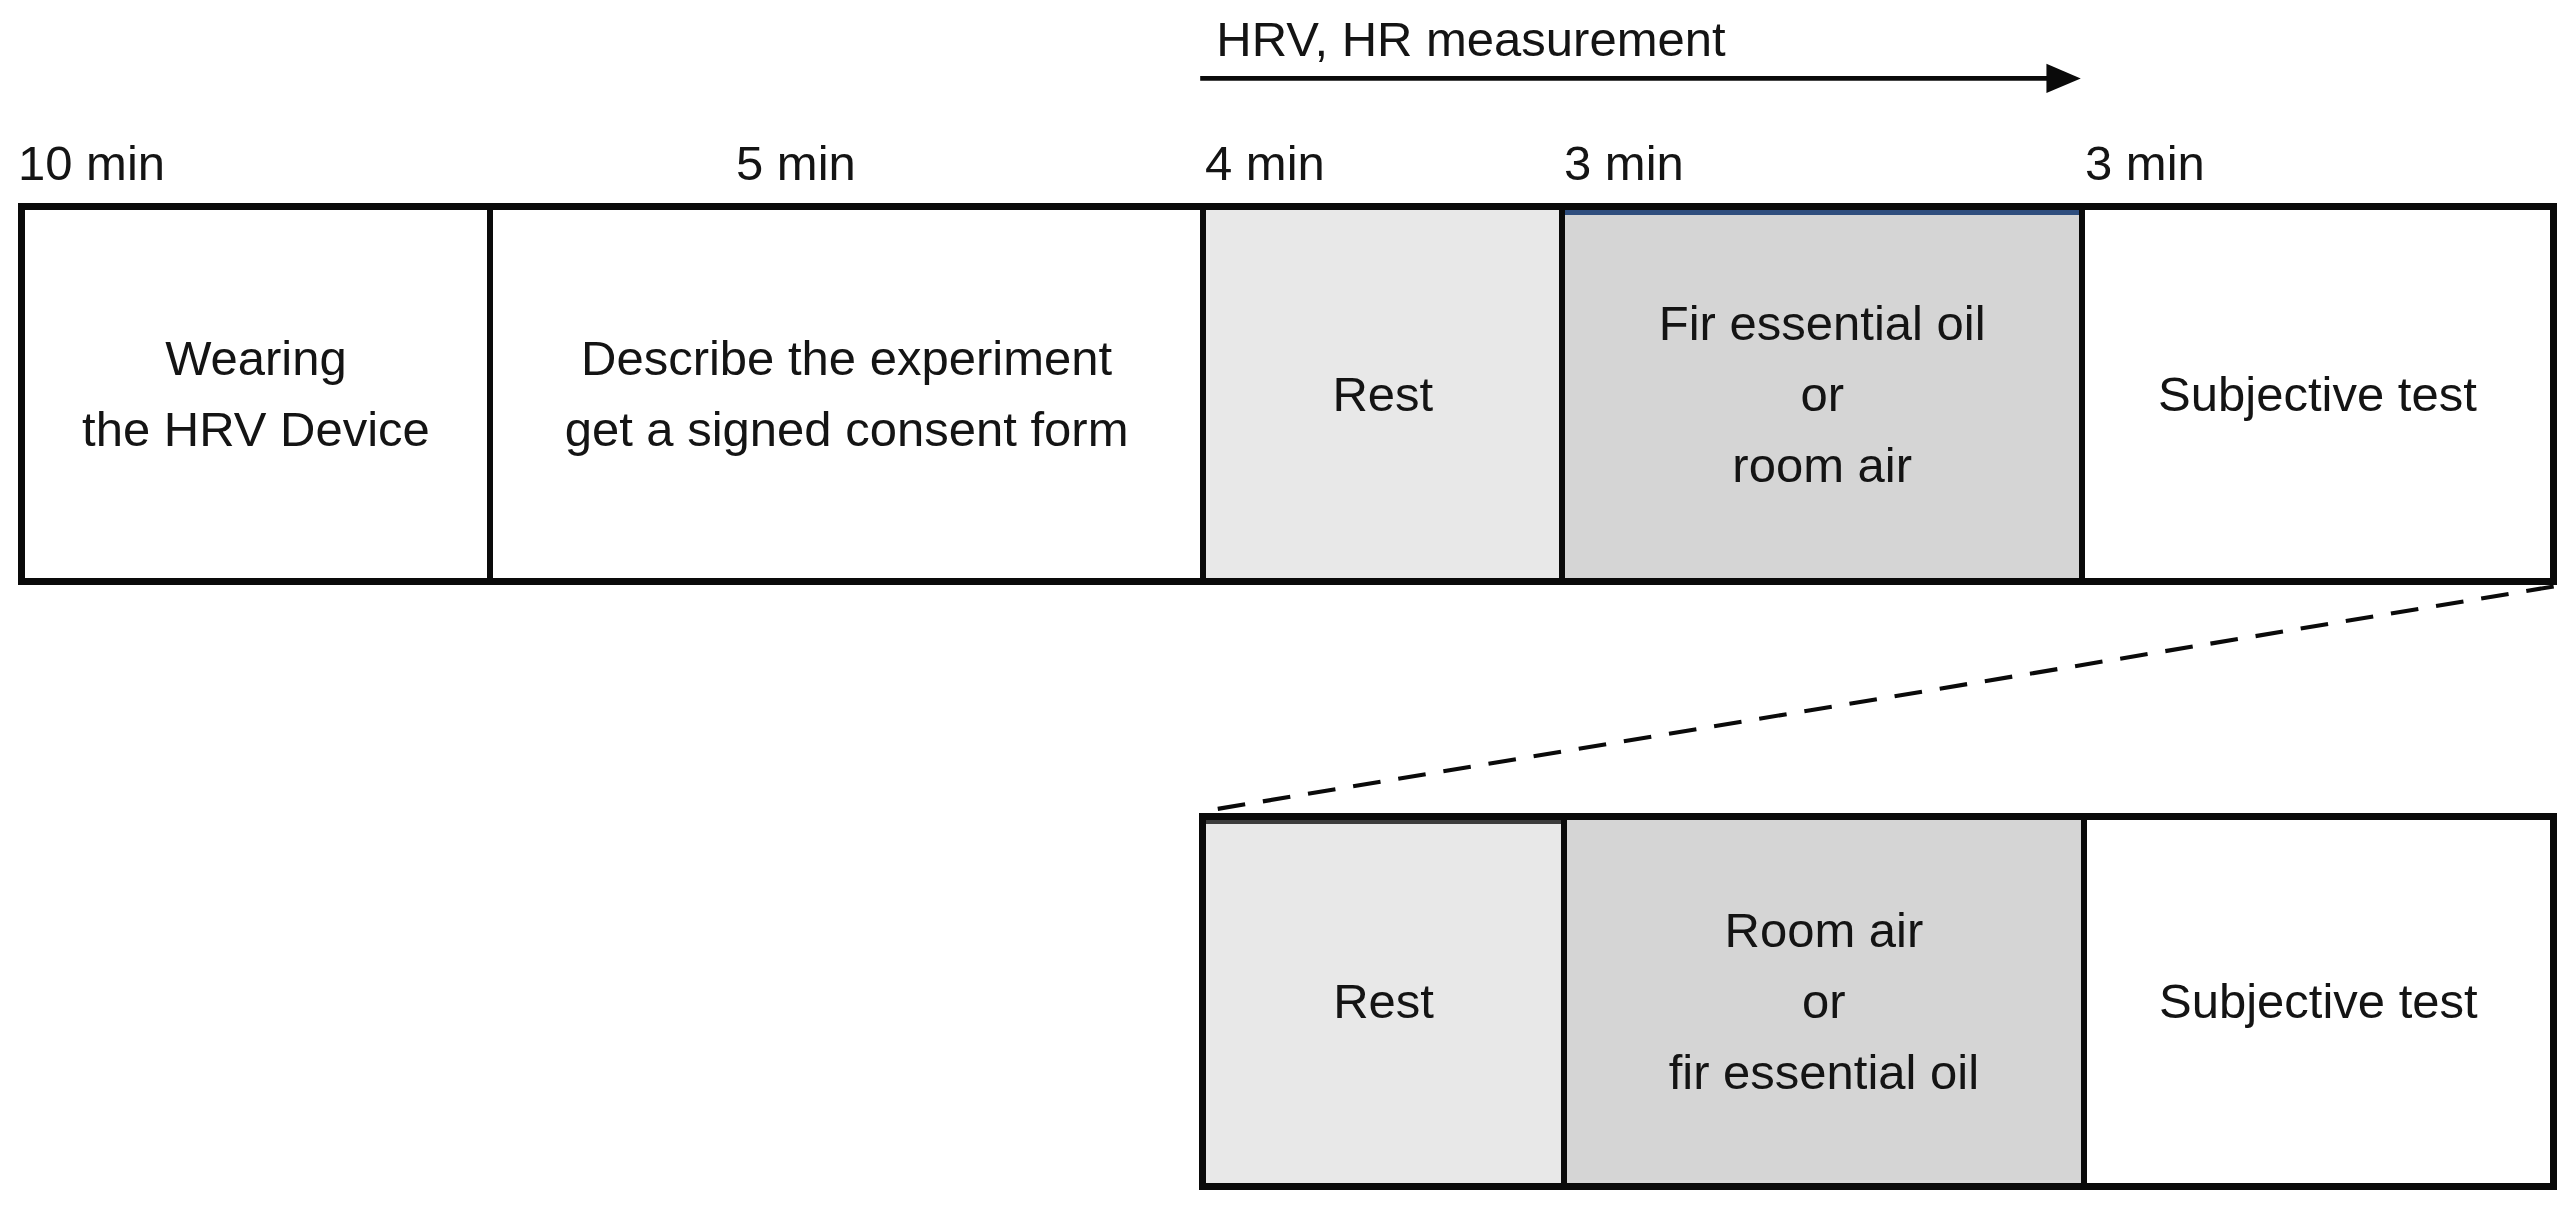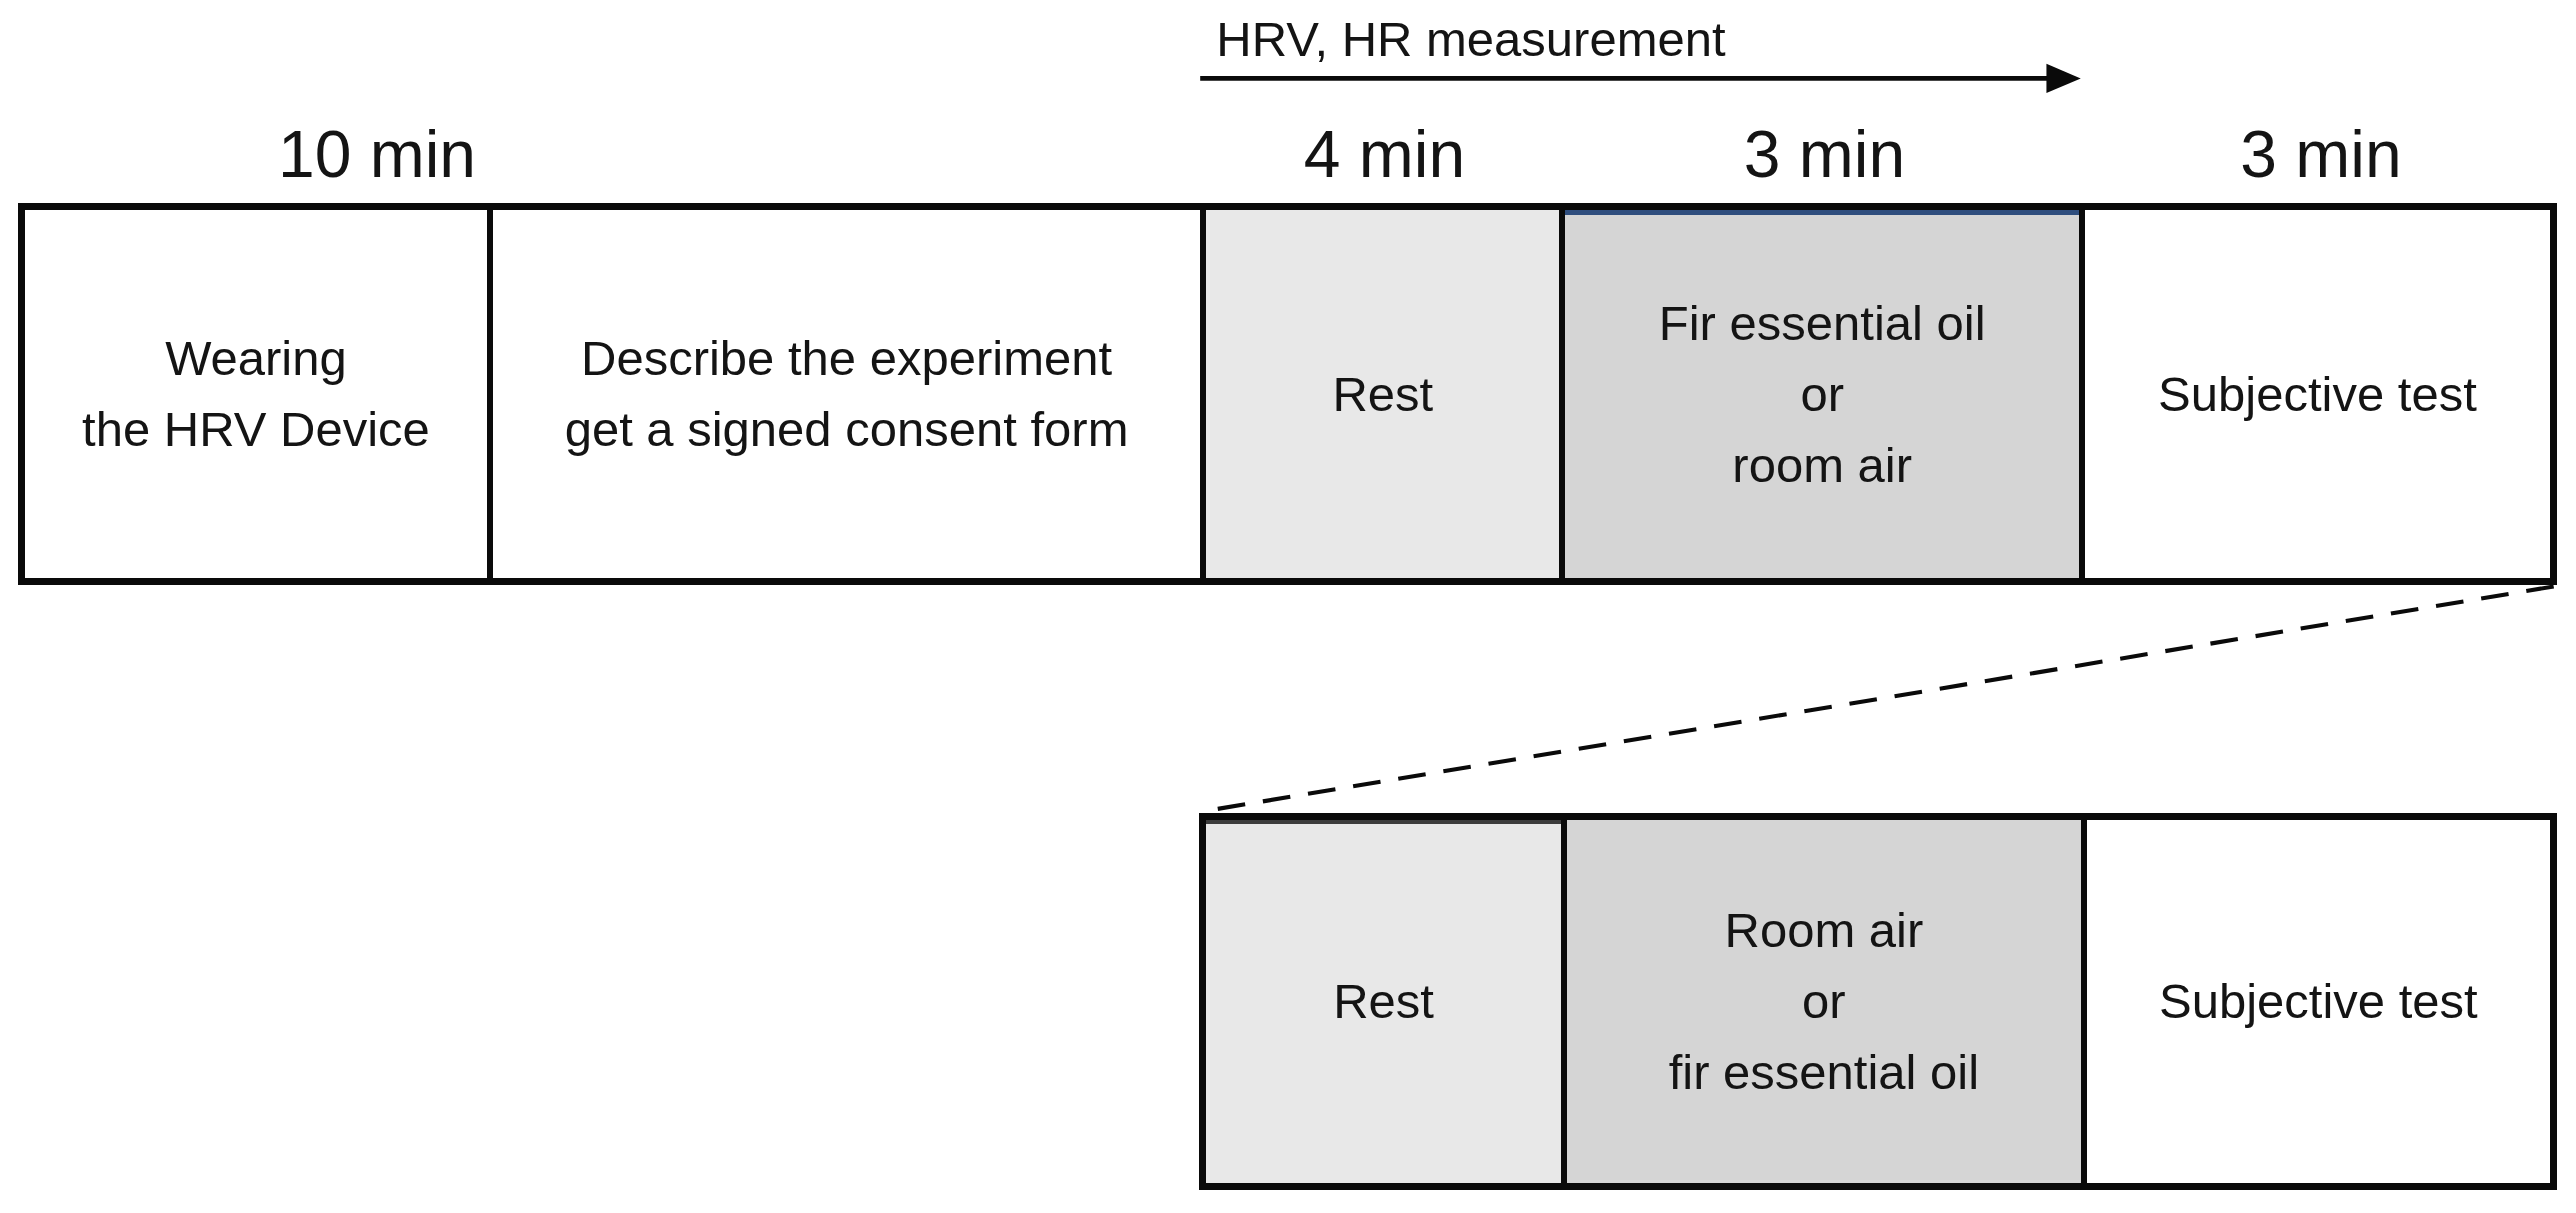--- a/index.html
+++ b/index.html
@@ -30,24 +30,24 @@
     left: 1189px;
     top: 9.8px;
     width: 564px;
     text-align: center;
     font-size: 49px;
     line-height: 59px;
     white-space: nowrap;
   }
   .duration {
     position: absolute;
-    top: 123px;
+    top: 132px;
     height: 62px;
-    text-align: center;
-    font-size: 66px;
+    text-align: left;
+    font-size: 49px;
     line-height: 62px;
     white-space: nowrap;
   }
   .d0 { left: 18px;   width: 718px; }
   .d1 { left: 736px;  width: 469px; }
   .d2 { left: 1205px; width: 359px; }
   .d3 { left: 1564px; width: 521px; }
   .d4 { left: 2085px; width: 472px; }
   .row {
     position: absolute;
@@ -114,20 +114,21 @@
 
   <div class="measure-label">HRV, HR measurement</div>
 
   <svg class="overlay" width="2576" height="1213" viewBox="0 0 3153 1485" xmlns="http://www.w3.org/2000/svg">
     <line x1="1469" y1="96" x2="2507" y2="96" stroke="#0a0a0a" stroke-width="6"></line>
     <polygon points="2505,78 2547,96 2505,114" fill="#0a0a0a"></polygon>
     <line x1="3126" y1="718" x2="1474" y2="993" stroke="#0a0a0a" stroke-width="5" stroke-dasharray="34 22"></line>
   </svg>
 
   <div class="duration d0">10 min</div>
+  <div class="duration d1">5 min</div>
   <div class="duration d2">4 min</div>
   <div class="duration d3">3 min</div>
   <div class="duration d4">3 min</div>
 
   <div class="row row1">
     <div class="cell c1">
       <div class="cell-label">Wearing
 the HRV Device</div>
     </div>
     <div class="cell c0">

